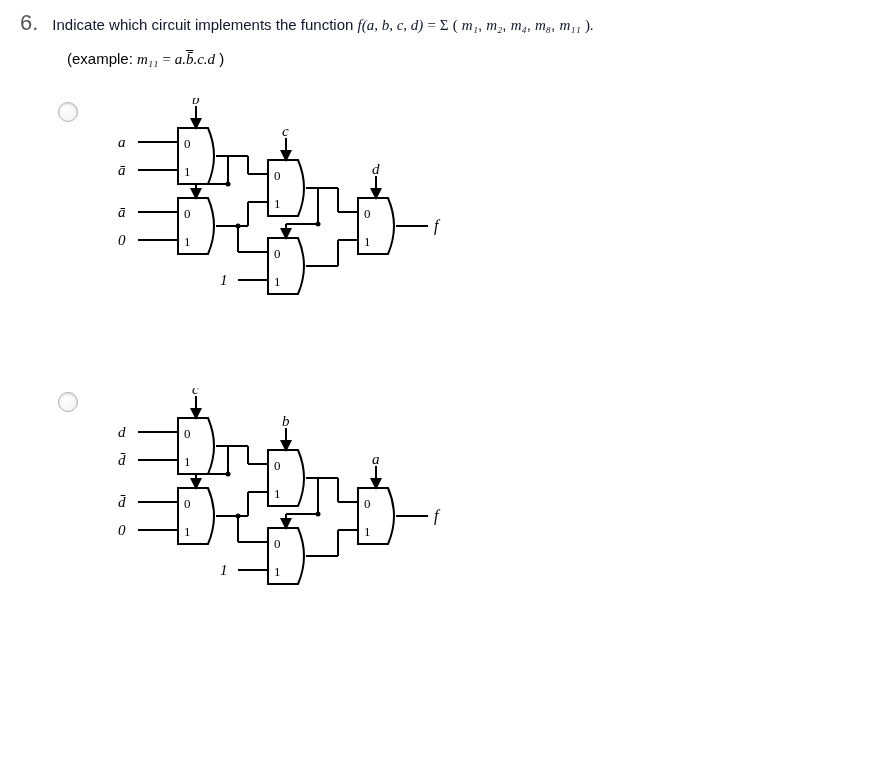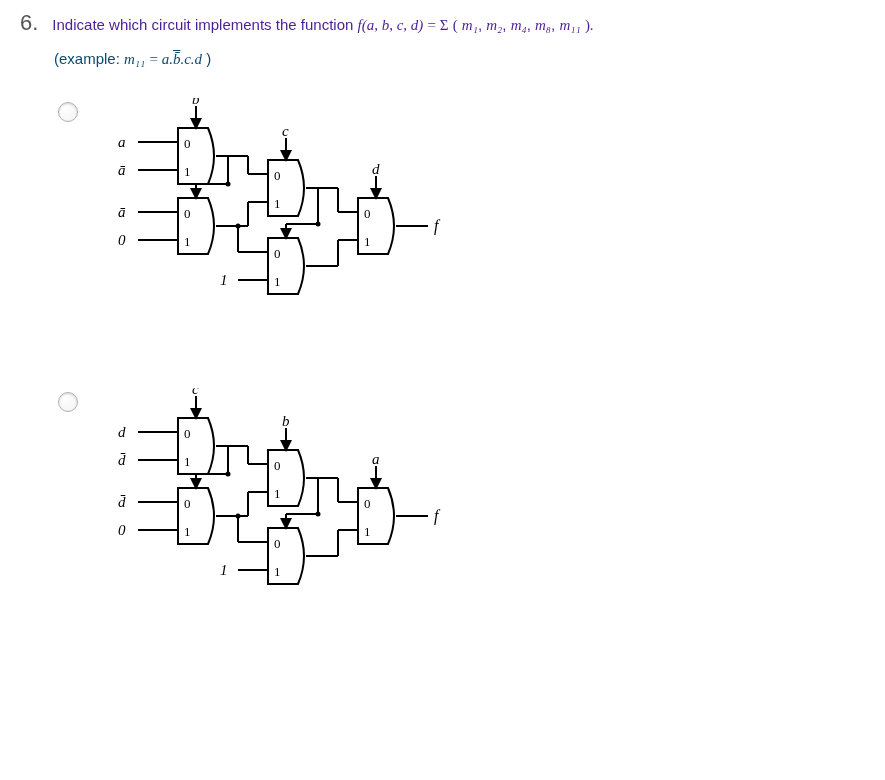--- a/index.html
+++ b/index.html
@@ -15,26 +15,26 @@
     align-items: baseline;
     gap: 14px;
     margin-bottom: 14px;
   }
   .qnum {
     font-size: 22px;
     color: #555;
    }
   .qtext {
     font-size: 15px;
-    color: #4c1d95;
+    color: #0f172a;
   }
   .example {
-    margin-left: 34px;
+    margin-left: 47px;
     margin-bottom: 30px;
-    color: #0c4a6e;
+    color: #000000;
   }
   .options {
     margin-left: 38px;
   }
   .option {
     display: flex;
     align-items: flex-start;
     gap: 20px;
     margin-bottom: 60px;
   }

